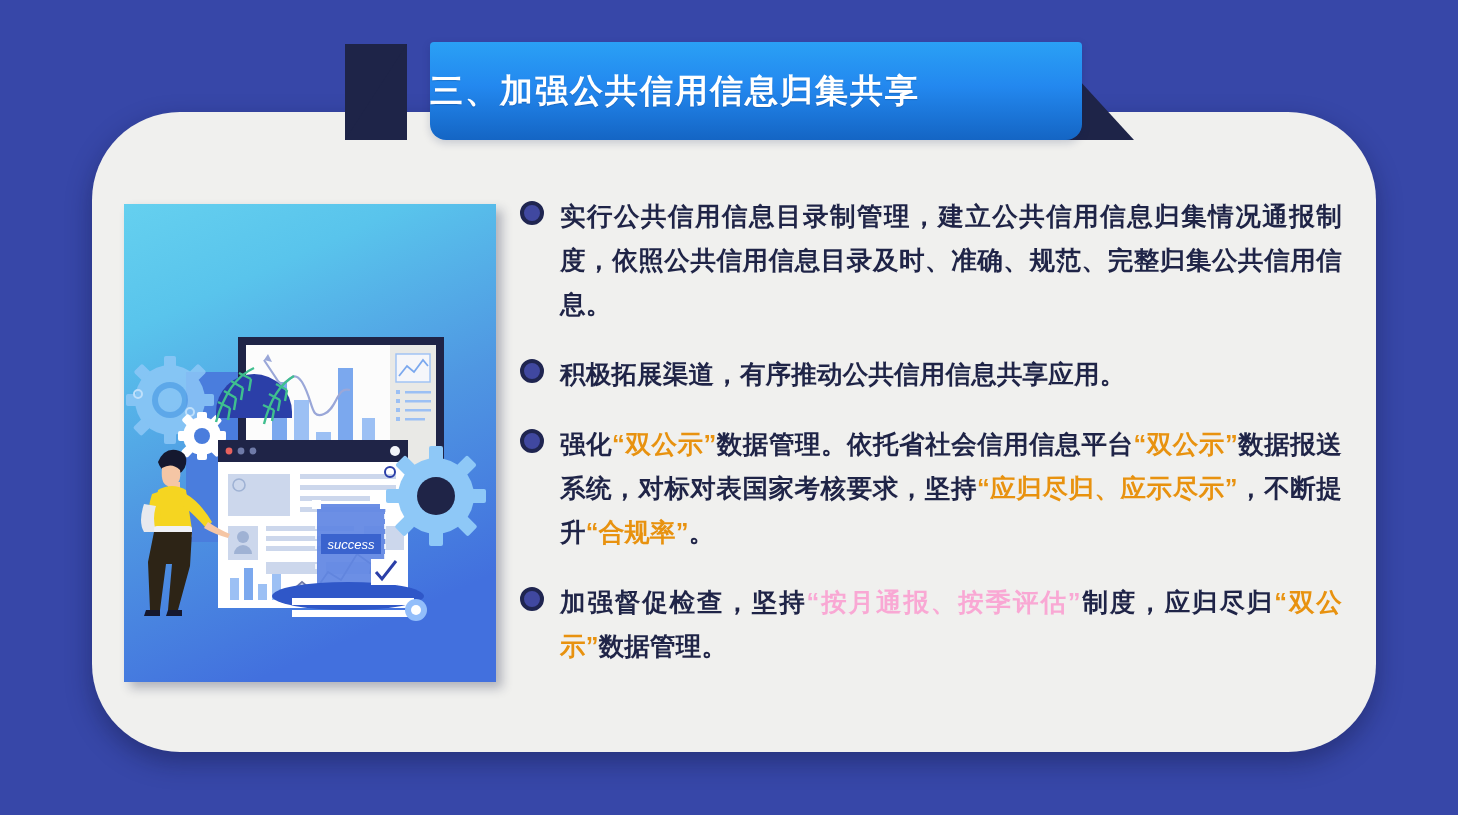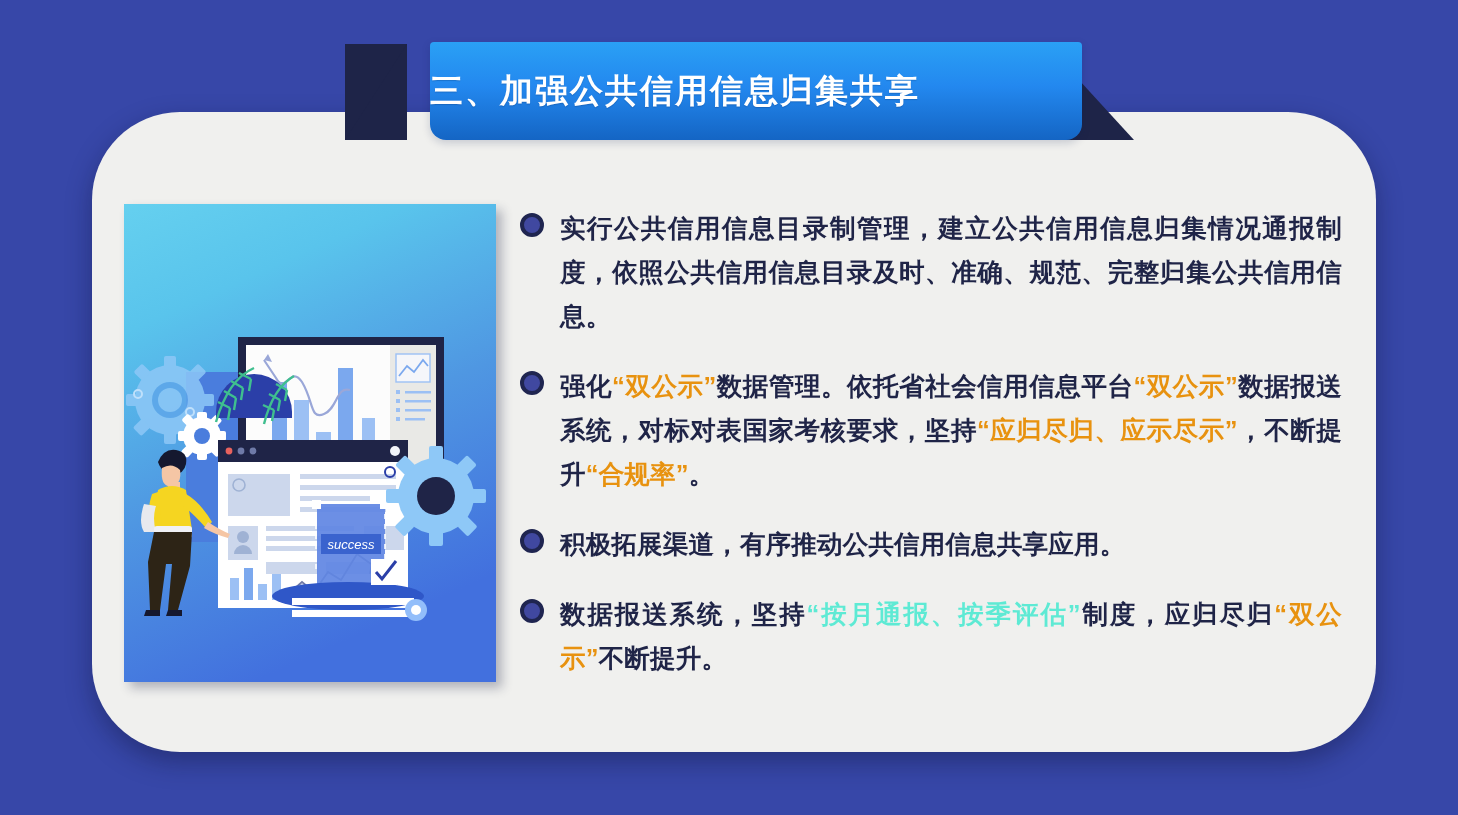--- a/index.html
+++ b/index.html
@@ -73,21 +73,21 @@
     box-shadow:6px 6px 10px rgba(30,35,70,0.30);
     overflow:hidden;
     background:linear-gradient(170deg,#62cdee 0%, #59c3ec 22%, #4f97e2 58%, #4270de 100%);
     font-style:italic;
   }
   #illo-svg { display:block; width:372px; height:478px; }
 
   
   #bullets {
     position:absolute;
-    left:520px; top:206px;
+    left:520px; top:194px;
     width:822px;
   }
   .bullet-row {
     display:flex;
     align-items:flex-start;
   }
   .bullet-row + .bullet-row { margin-top:26px; }
   .dot {
     flex:0 0 auto;
     width:24px; height:24px;
@@ -307,25 +307,25 @@
     </svg>
   </div>
 
   <div id="bullets">
       <div class="bullet-row">
         <span class="dot" style="background: rgb(64, 72, 160); border-color: rgb(31, 37, 80);"></span>
         <div class="btext" style="color: rgb(31, 36, 71);"><span>实行公共信用信息目录制管理，建立公共信用信息归集情况通报制度，依照公共信用信息目录及时、准确、规范、完整归集公共信用信息。</span></div>
       </div>
       <div class="bullet-row">
         <span class="dot" style="background: rgb(64, 72, 160); border-color: rgb(31, 37, 80);"></span>
+        <div class="btext" style="color: rgb(31, 36, 71);"><span>积极拓展渠道，有序推动公共信用信息共享应用。</span></div>
+      </div>
+      <div class="bullet-row">
+        <span class="dot" style="background: rgb(64, 72, 160); border-color: rgb(31, 37, 80);"></span>
         <div class="btext" style="color: rgb(31, 36, 71);"><span>强化</span><span style="color: rgb(232, 146, 15);">“双公示”</span><span>数据管理。依托省社会信用信息平台</span><span style="color: rgb(232, 146, 15);">“双公示”</span><span>数据报送系统，对标对表国家考核要求，坚持</span><span style="color: rgb(232, 146, 15);">“应归尽归、应示尽示”</span><span>，不断提升</span><span style="color: rgb(232, 146, 15);">“合规率”</span><span>。</span></div>
       </div>
       <div class="bullet-row">
         <span class="dot" style="background: rgb(64, 72, 160); border-color: rgb(31, 37, 80);"></span>
-        <div class="btext" style="color: rgb(31, 36, 71);"><span>积极拓展渠道，有序推动公共信用信息共享应用。</span></div>
-      </div>
-      <div class="bullet-row">
-        <span class="dot" style="background: rgb(64, 72, 160); border-color: rgb(31, 37, 80);"></span>
-        <div class="btext" style="color: rgb(31, 36, 71);"><span>数据报送系统，坚持</span><span style="color: #5eead4;">“按月通报、按季评估”</span><span>制度，应归尽归</span><span style="color: rgb(232, 146, 15);">“双公示”</span><span>不断提升。</span></div>
+        <div class="btext" style="color: rgb(31, 36, 71);"><span>加强督促检查，坚持</span><span style="color: #f9a8d4;">“按月通报、按季评估”</span><span>制度，应归尽归</span><span style="color: rgb(232, 146, 15);">“双公示”</span><span>数据管理。</span></div>
       </div>
     </div>
 
 </div>
 
 </body></html>

